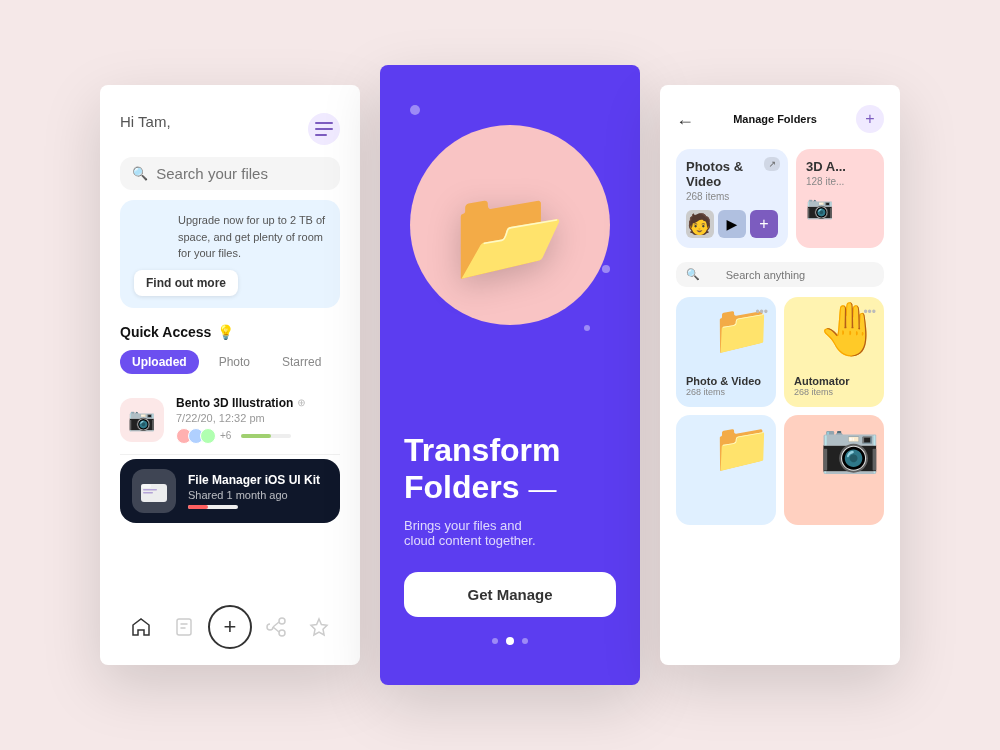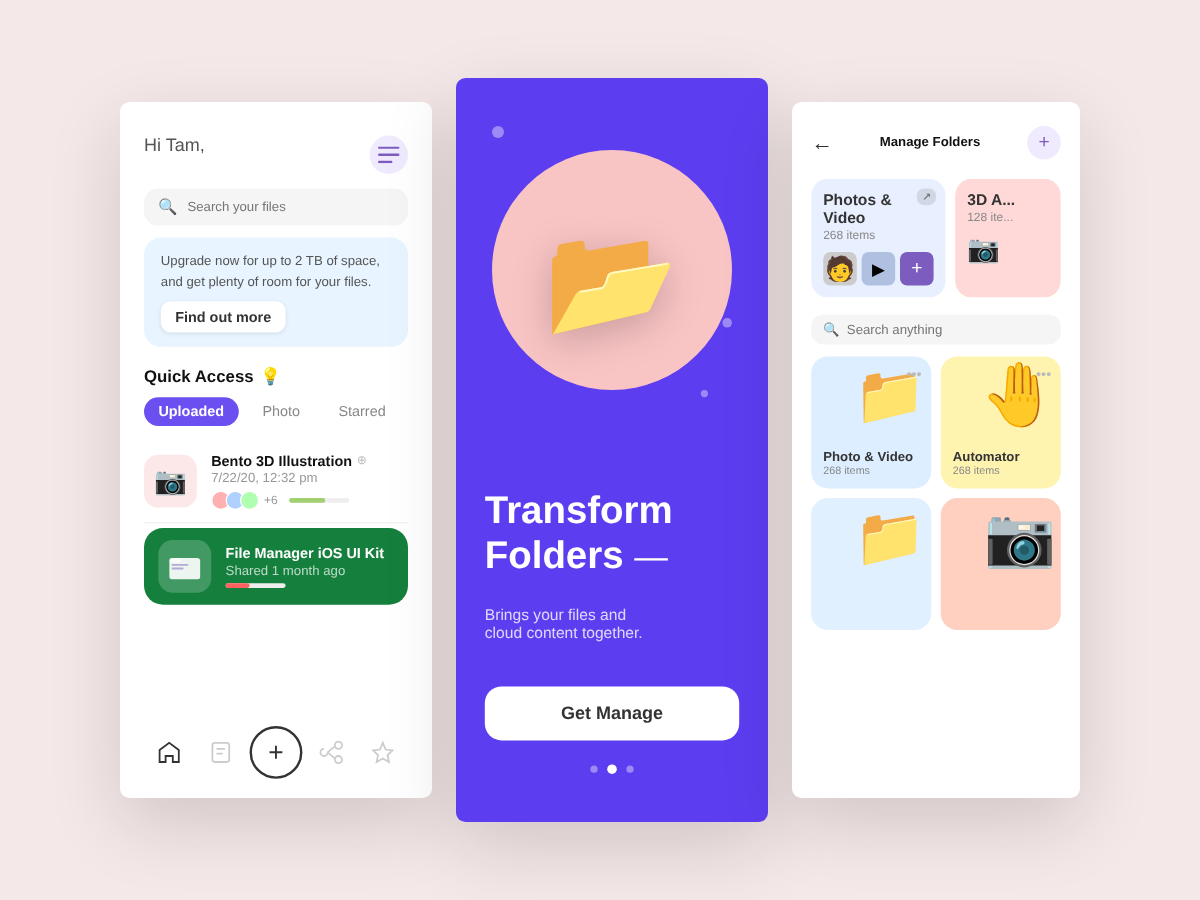--- a/index.html
+++ b/index.html
@@ -59,30 +59,30 @@
       display: flex;
       align-items: center;
       background: #f5f5f5;
       border-radius: 12px;
       padding: 8px 12px;
       margin-bottom: 10px;
       gap: 8px;
     }
     .s1-search-icon { color: #999; font-size: 13px; }
     .s1-search input {
-      border: none; background: transparent; font-size: 11px; color: #666;
+      border: none; background: transparent; font-size: 15px; color: #666;
       outline: none; width: 100%;
     }
     .s1-upgrade-box {
       background: #e8f4ff;
       border-radius: 14px;
       padding: 12px 14px;
       margin-bottom: 16px;
     }
-    .s1-upgrade-text { font-size: 11px; color: #555; line-height: 1.5; margin-bottom: 8px; }
+    .s1-upgrade-text { font-size: 11px; color: #555; line-height: 1.5; margin-bottom: 8px; margin-left: 44px; }
     .s1-upgrade-btn {
       background: #fff;
       border: none;
       border-radius: 8px;
       padding: 6px 12px;
       font-size: 12px;
       font-weight: 600;
       color: #333;
       cursor: pointer;
       box-shadow: 0 1px 4px rgba(0,0,0,0.1);
@@ -139,21 +139,21 @@
       font-size: 8px;
       display: flex; align-items: center; justify-content: center;
     }
     .s1-avatar:first-child { margin-left: 0; }
     .s1-count { font-size: 10px; color: #999; }
     .s1-progress {
       width: 50px; height: 4px; border-radius: 2px; background: #eee;
     }
     .s1-progress-fill { height: 100%; border-radius: 2px; }
     .s1-file-item.highlighted {
-      background: #15803d;
+      background: #0f172a;
       border-radius: 16px;
       padding: 10px 12px;
       border-bottom: none;
       margin-top: 4px;
     }
     .s1-file-item.highlighted .s1-file-icon {
       background: rgba(255,255,255,0.2);
     }
     .s1-file-item.highlighted .s1-file-name { color: #fff; }
     .s1-file-item.highlighted .s1-file-date { color: rgba(255,255,255,0.7); }
@@ -203,22 +203,22 @@
       font-size: 90px;
       filter: drop-shadow(0 8px 16px rgba(0,0,0,0.2));
       margin-top: 20px;
     }
     .s2-dot-sm {
       position: absolute;
       border-radius: 50%;
       background: rgba(255,255,255,0.4);
     }
     .s2-text-section { width: 100%; text-align: left; z-index: 2; }
-    .s2-title { font-size: 32px; font-weight: 800; color: #fff; line-height: 1.15; margin-bottom: 24px; }
-    .s2-subtitle { font-size: 13px; color: rgba(255,255,255,0.8); margin-bottom: 37px; }
+    .s2-title { font-size: 32px; font-weight: 800; color: #fff; line-height: 1.15; margin-bottom: 12px; }
+    .s2-subtitle { font-size: 13px; color: rgba(255,255,255,0.8); margin-bottom: 24px; }
     .s2-btn {
       background: #fff;
       border: none;
       border-radius: 14px;
       padding: 14px;
       width: 100%;
       font-size: 15px;
       font-weight: 700;
       color: #333;
       cursor: pointer;
@@ -306,21 +306,21 @@
       display: flex;
       align-items: center;
       background: #f5f5f5;
       border-radius: 10px;
       padding: 6px 10px;
       margin-bottom: 10px;
       gap: 6px;
     }
     .s3-search-icon { color: #bbb; font-size: 11px; }
     .s3-search input {
-      border: none; background: transparent; font-size: 11px; color: #666; outline: none; width: 100%;
+      border: none; background: transparent; font-size: 11px; color: #666; outline: none; width: 100%; margin-left: 20px;
     }
     .s3-grid {
       display: grid;
       grid-template-columns: 1fr 1fr;
       gap: 8px;
     }
     .s3-cat-card {
       border-radius: 14px;
       padding: 10px;
       min-height: 110px;

